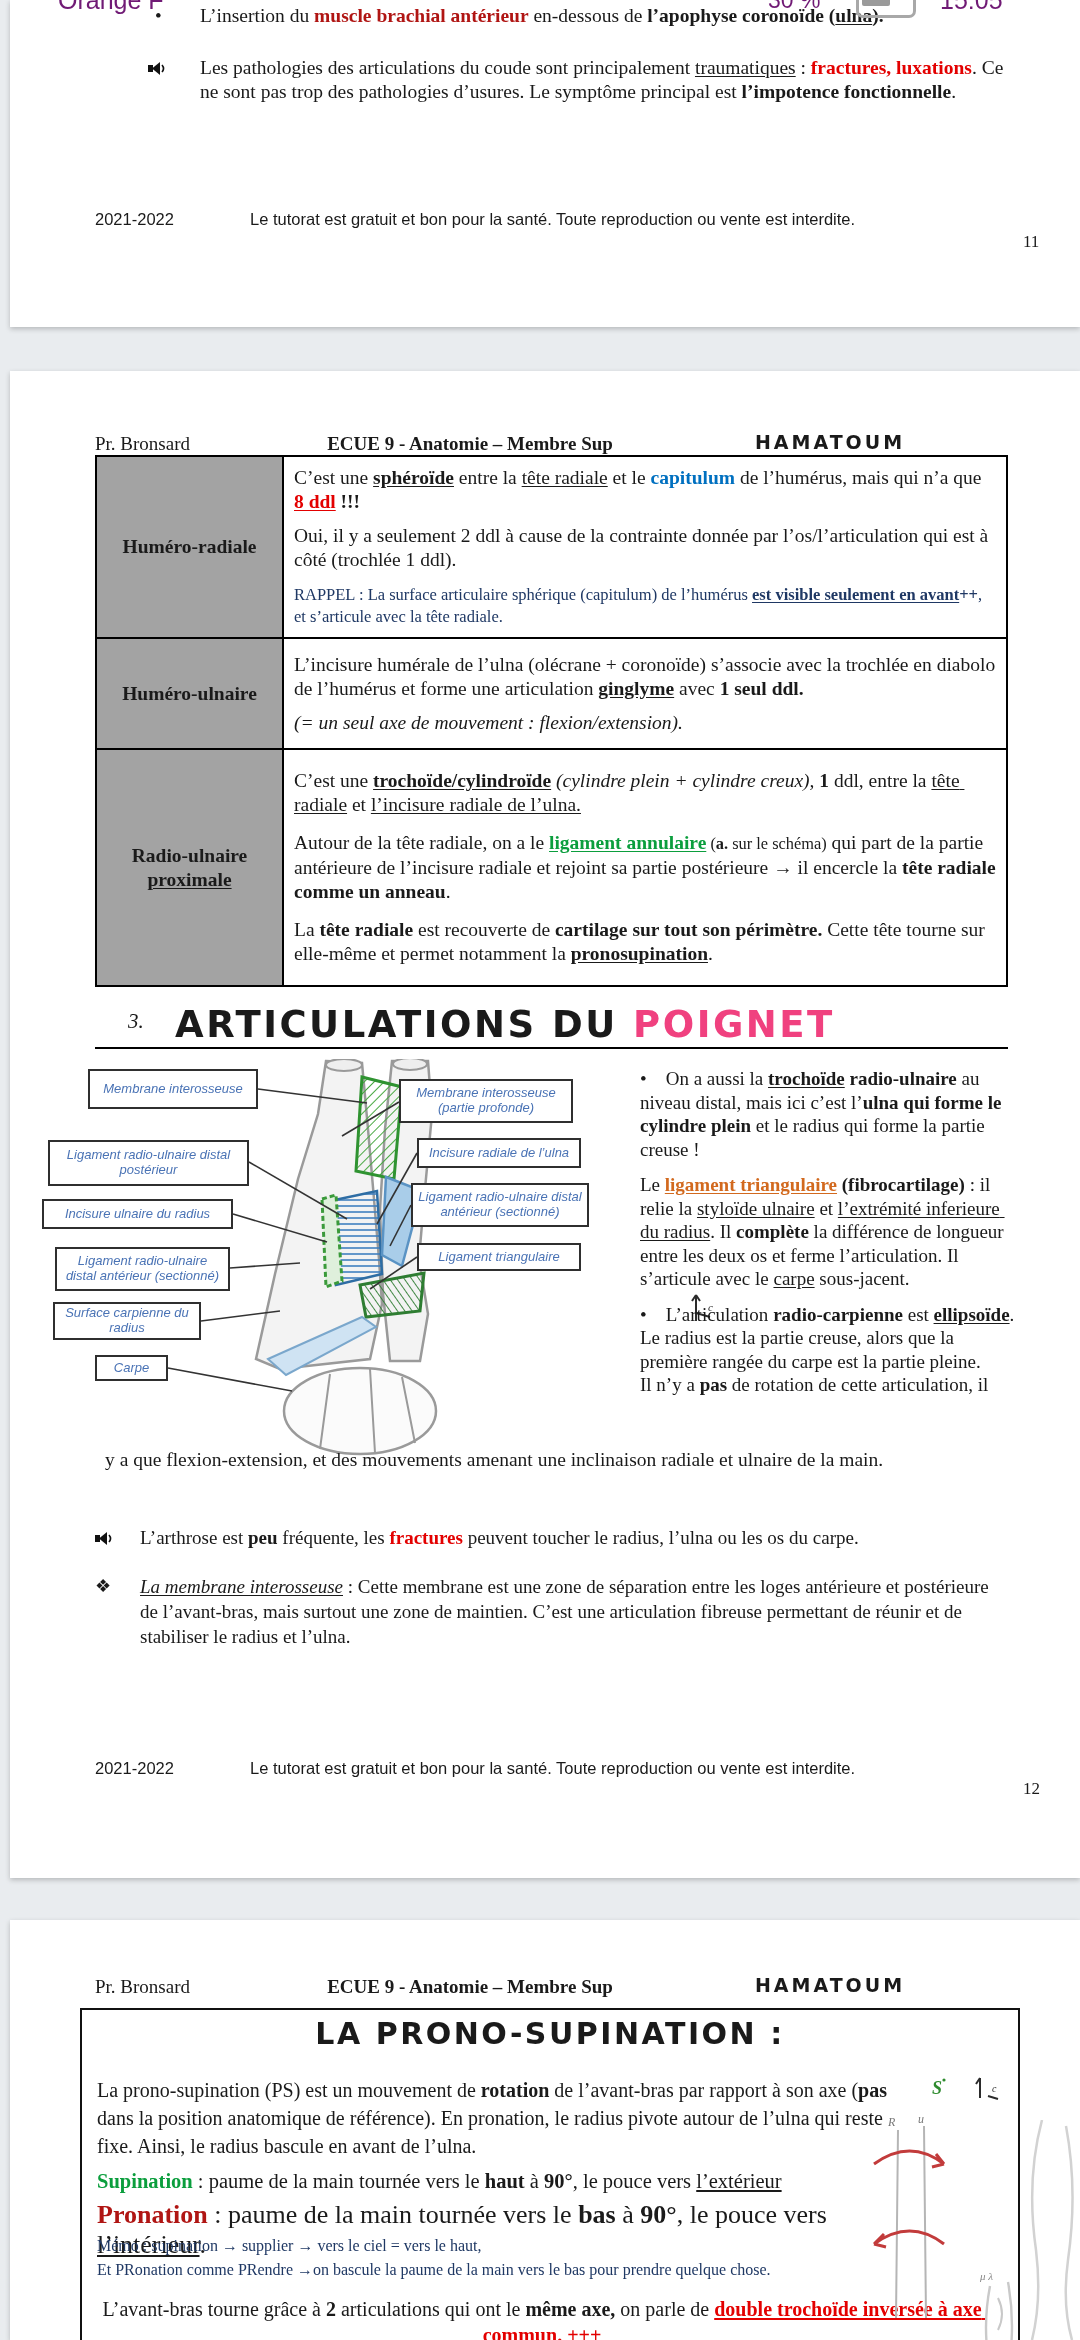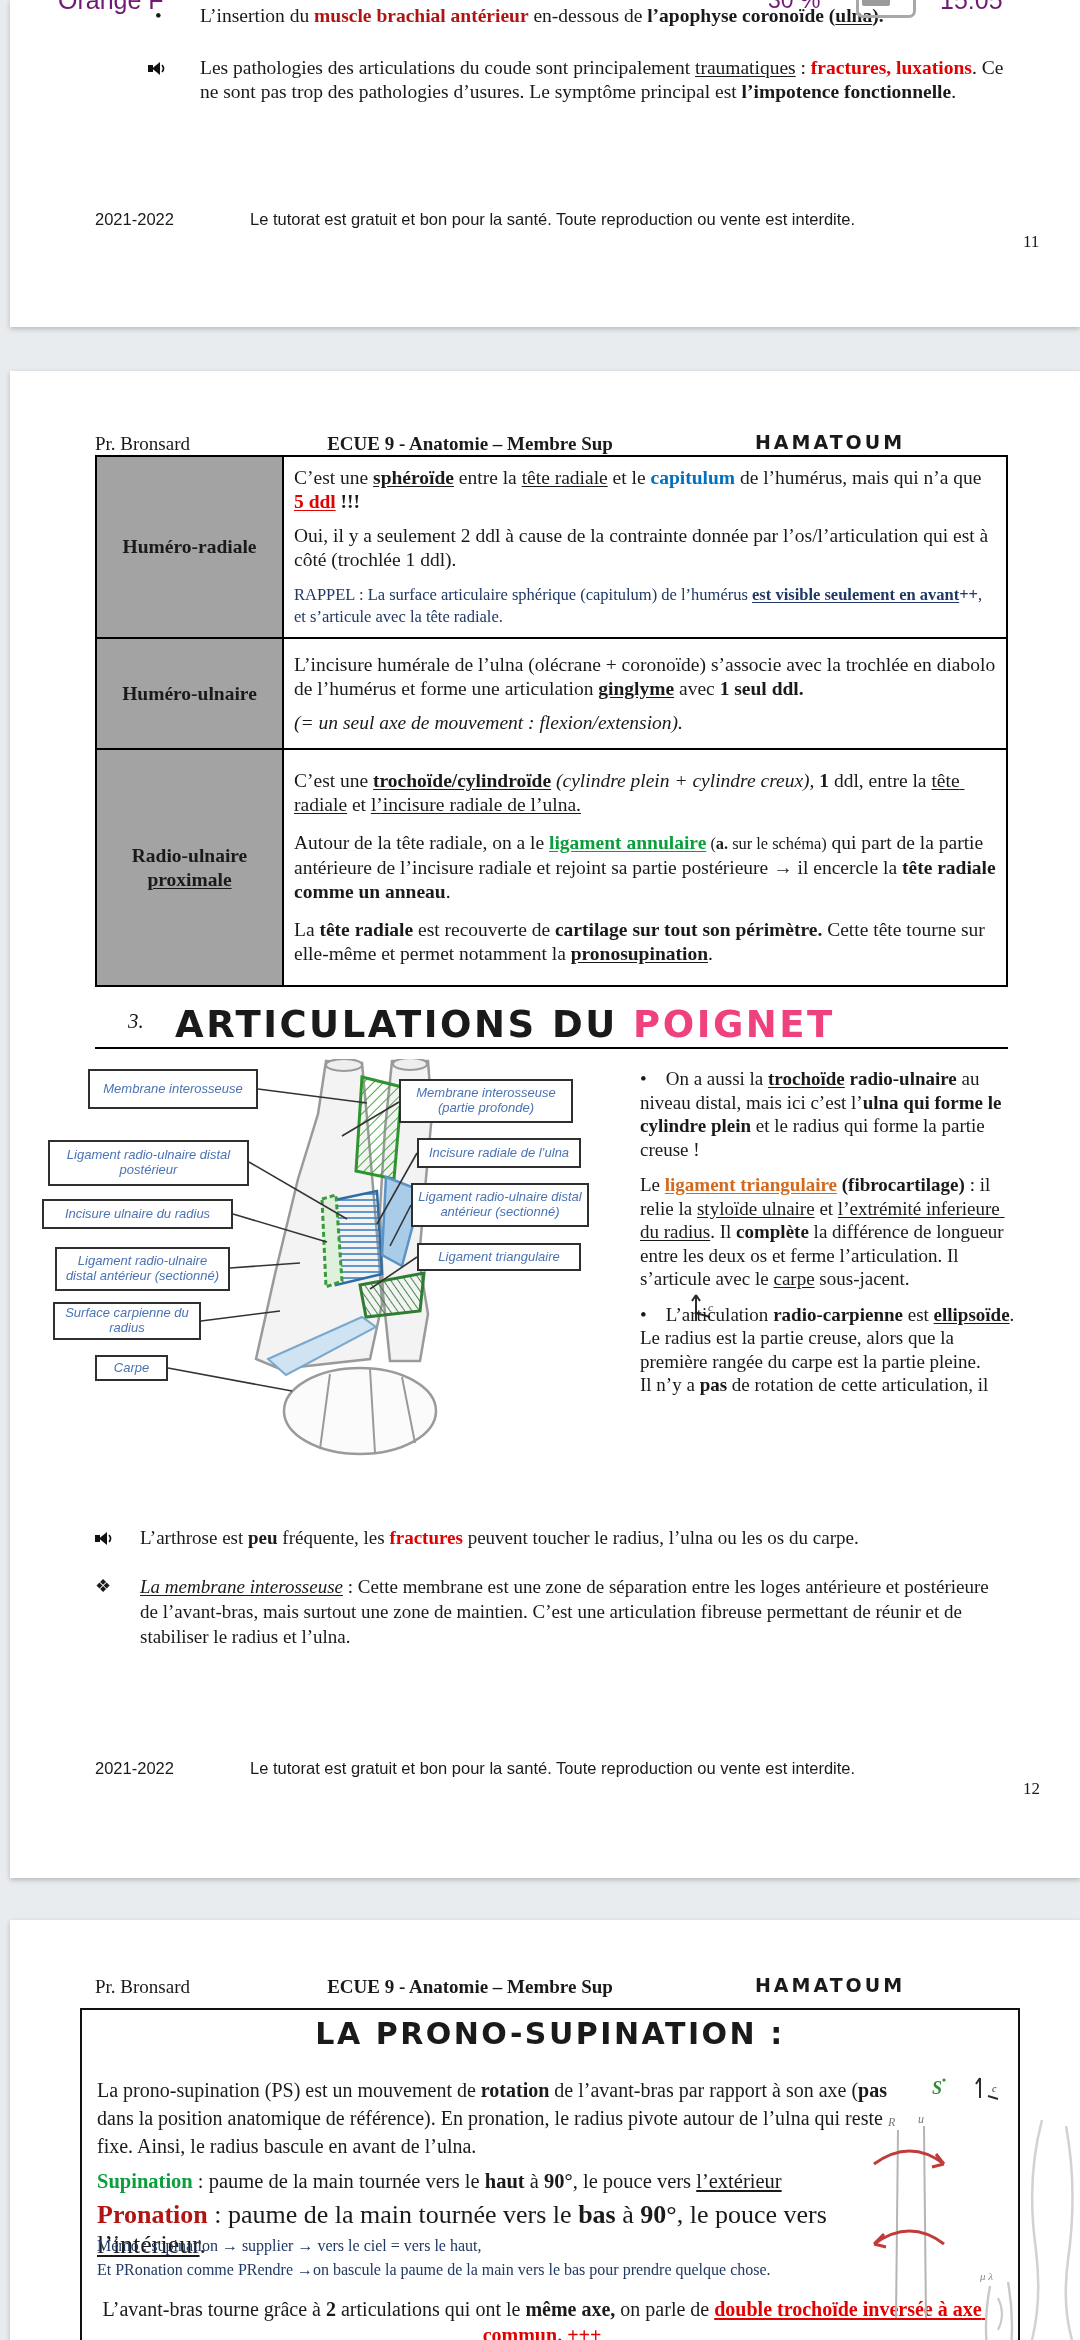--- a/index.html
+++ b/index.html
@@ -63,21 +63,21 @@
 
     <div class="abs" style="left:85px;top:62px;font-size:19px">Pr. Bronsard</div>
     <div class="abs b" style="left:200px;top:62px;width:520px;text-align:center;font-size:19px">ECUE 9 - Anatomie – Membre Sup</div>
     <div class="abs logo" style="left:700px;top:60px;width:240px;text-align:center">HAMATOUM</div>
 
     <table class="artic abs" style="left:85px;top:84px">
       <tbody>
           <tr style="height:182px">
         <td class="lbl"><span class="sg b">Huméro-radiale</span></td>
         <td class="cnt">
-          <p><span class="sg">C’est une </span><span class="sg b u">sphéroïde</span><span class="sg"> entre la </span><span class="sg u">tête radiale</span><span class="sg"> et le </span><span class="sg b blue">capitulum</span><span class="sg"> de l’humérus, mais qui n’a que </span><span class="sg b u red">5 ddl</span><span class="sg b"> !!!</span></p>
+          <p><span class="sg">C’est une </span><span class="sg b u">sphéroïde</span><span class="sg"> entre la </span><span class="sg u">tête radiale</span><span class="sg"> et le </span><span class="sg b blue">capitulum</span><span class="sg"> de l’humérus, mais qui n’a que </span><span class="sg b u red">8 ddl</span><span class="sg b"> !!!</span></p>
           <p><span class="sg">Oui, il y a seulement 2 ddl à cause de la contrainte donnée par l’os/l’articulation qui est à côté (trochlée 1 ddl).</span></p>
           <p class="rappel" style="margin-top:12px"><span class="sg">RAPPEL : La surface articulaire sphérique (capitulum) de l’humérus </span><span class="sg b u">est visible seulement en avant</span><span class="sg b">++</span><span class="sg">, et s’articule avec la tête radiale.</span></p>
         </td>
       </tr>
       <tr style="height:111px">
         <td class="lbl"><span class="sg b">Huméro-ulnaire</span></td>
         <td class="cnt">
           <p><span class="sg">L’incisure humérale de l’ulna (olécrane + coronoïde) s’associe avec la trochlée en diabolo de l’humérus et forme une articulation </span><span class="sg b u">ginglyme</span><span class="sg"> avec </span><span class="sg b">1 seul ddl.</span></p>
           <p><span class="sg i">(= un seul axe de mouvement : flexion/extension).</span></p>
         </td>
@@ -170,20 +170,21 @@
         <span class="bullet-dot">•</span>&nbsp;&nbsp;&nbsp;
         <span><span class="sg">On a aussi la </span><span class="sg b u">trochoïde</span><span class="sg"> </span><span class="sg b">radio-ulnaire</span><span class="sg"> au niveau distal, mais ici c’est l’</span><span class="sg b">ulna qui forme le cylindre plein</span><span class="sg"> et le radius qui forme la partie creuse !</span></span>
       </div>
       <div style="margin-top:12px"><span class="sg">Le </span><span class="sg b u orange">ligament triangulaire</span><span class="sg"> </span><span class="sg b">(fibrocartilage)</span><span class="sg"> : il relie la </span><span class="sg u">styloïde ulnaire</span><span class="sg"> et </span><span class="sg u">l’extrémité inferieure du radius</span><span class="sg">. Il </span><span class="sg b">complète</span><span class="sg"> la différence de longueur entre les deux os et ferme l’articulation. Il s’articule avec le </span><span class="sg u">carpe</span><span class="sg"> sous-jacent.</span></div>
       <div style="margin-top:12px">
         <span class="bullet-dot">•</span>&nbsp;&nbsp;&nbsp;
         <span><span class="sg">L’articulation </span><span class="sg b">radio-carpienne</span><span class="sg"> est </span><span class="sg b u">ellipsoïde</span><span class="sg">. Le radius est la partie creuse, alors que la première rangée du carpe est la partie pleine.</span></span>
       </div>
       <div><span class="sg">Il n’y a </span><span class="sg b">pas</span><span class="sg"> de rotation de cette articulation, il</span></div>
     </div>
+    <div class="abs" style="left:95px;top:1078px;width:910px;font-size:19.5px">y a que flexion-extension, et des mouvements amenant une inclinaison radiale et ulnaire de la main.</div>
 
     <div class="abs" style="left:85px;top:1155px;width:915px;font-size:19px;line-height:24px">
       <span class="abs" style="left:0;top:3px">
         <svg width="20" height="17" viewBox="0 0 20 17">
             <rect x="0" y="5" width="5" height="7" fill="#111"></rect>
             <polygon points="4,8.5 12,2 12,15" fill="#111"></polygon>
             <path d="M14 5 q3 3.5 0 7" stroke="#111" stroke-width="1.6" fill="none"></path>
           </svg>
       </span>
       <span class="abs" style="left:45px;top:0;width:868px"><span class="sg">L’arthrose est </span><span class="sg b">peu</span><span class="sg"> fréquente, les </span><span class="sg b red">fractures</span><span class="sg"> peuvent toucher le radius, l’ulna ou les os du carpe.</span></span>

